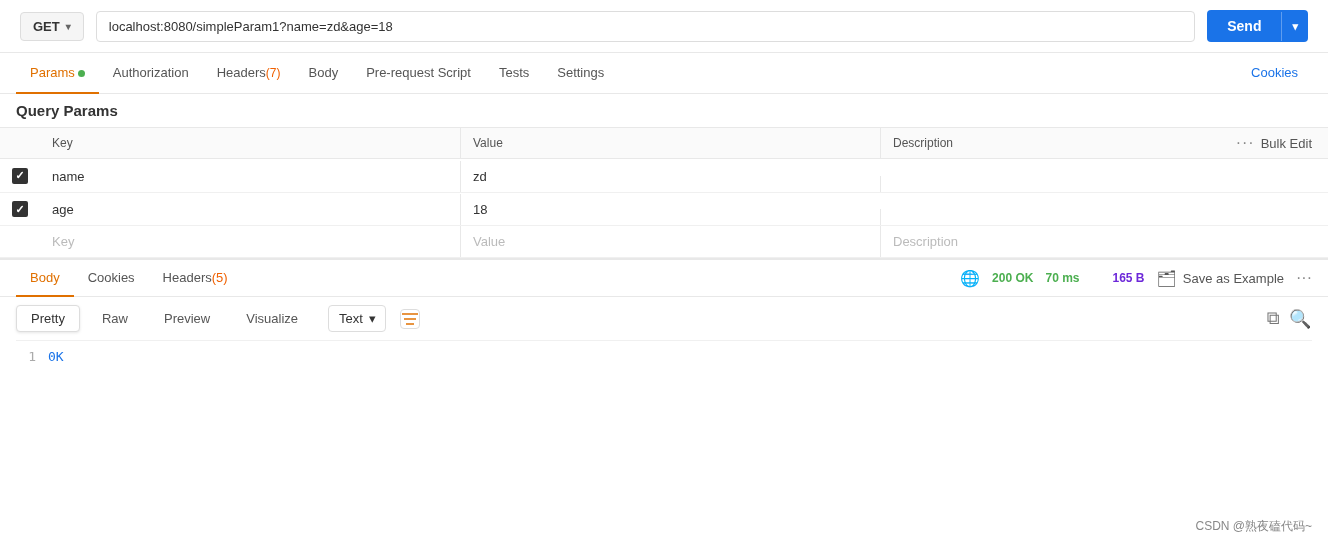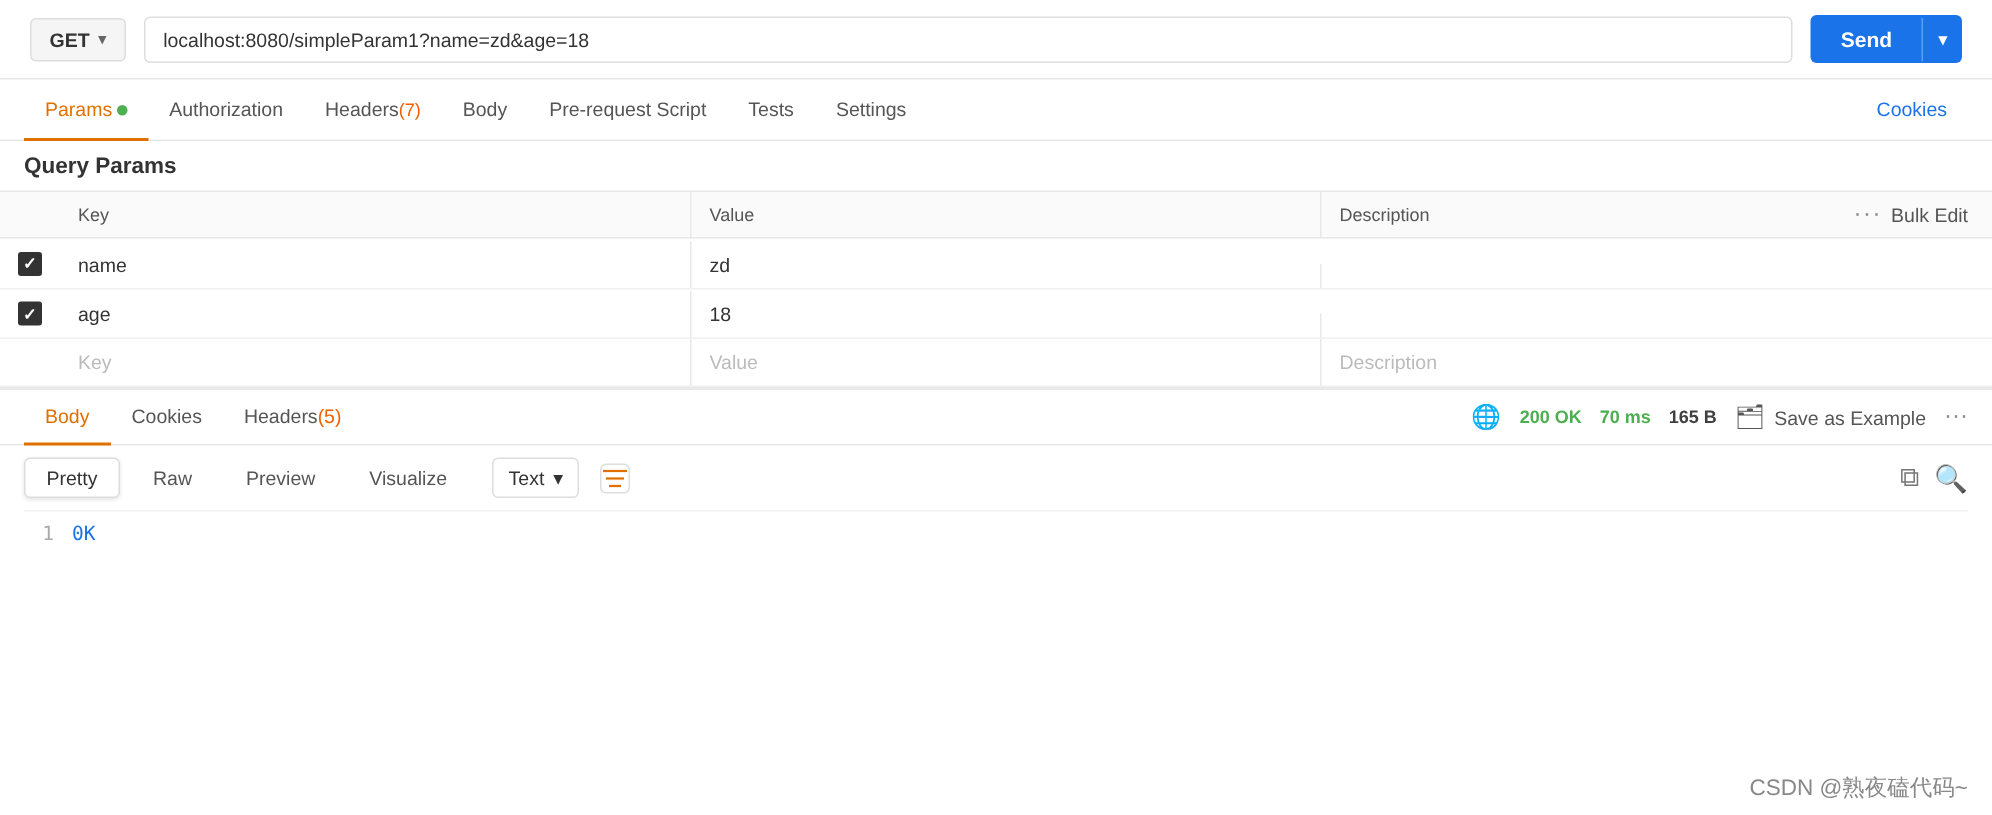--- a/index.html
+++ b/index.html
@@ -107,21 +107,21 @@
     }
     .rtab.active { color: #e07000; border-bottom-color: #e07000; }
     .rtab-count { color: #f06000; }
     .status-area {
       margin-left: auto; display: flex; align-items: center; gap: 12px;
       font-size: 12px;
     }
     .status-globe { font-size: 16px; color: #777; }
     .status-ok { color: #4CAF50; font-weight: 600; }
     .status-time { color: #4CAF50; font-weight: 600; }
-    .status-size { color: #404040; font-weight: 600; }
+    .status-size { color: #6d28d9; font-weight: 600; margin-left: 21px; }
     .save-example { display: flex; align-items: center; gap: 6px; color: #555; cursor: pointer; font-size: 13px; }
     .more-dots { color: #888; font-size: 16px; cursor: pointer; }
 
     
     .response-body {
       padding: 0 16px;
       display: flex; flex-direction: column;
     }
     .response-format-row {
       display: flex; align-items: center; gap: 8px; padding: 8px 0;
@@ -144,21 +144,21 @@
     .right-icons { margin-left: auto; display: flex; align-items: center; gap: 10px; }
     .icon-btn { font-size: 18px; color: #777; cursor: pointer; }
 
     
     .code-area { padding: 8px 0; font-family: monospace; font-size: 13px; }
     .code-line { display: flex; gap: 12px; }
     .line-num { color: #aaa; width: 20px; text-align: right; user-select: none; }
     .code-ok { color: #1a73e8; }
 
     
-    .watermark { position: fixed; bottom: 8px; right: 16px; font-size: 15px; color: #888; }
+    .watermark { position: fixed; bottom: 8px; right: 16px; font-size: 12px; color: #888; }
   </style>
 </head>
 <body>
 
 <div class="url-bar">
   <div class="method-select">
     <span>GET</span>
     <span class="chevron">▾</span>
   </div>
   <input class="url-input" type="text" value="localhost:8080/simpleParam1?name=zd&amp;age=18" style="">

